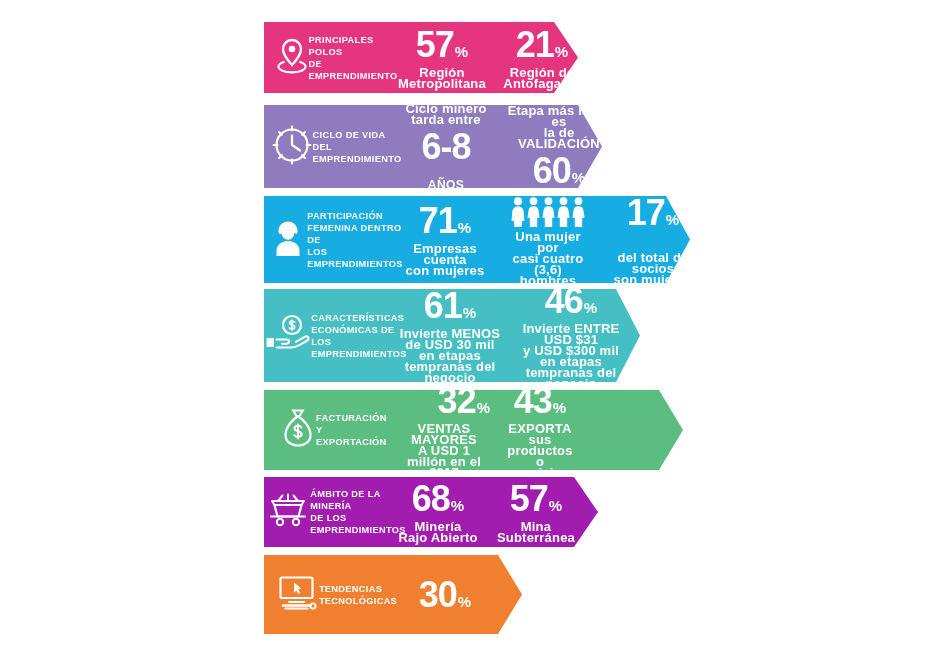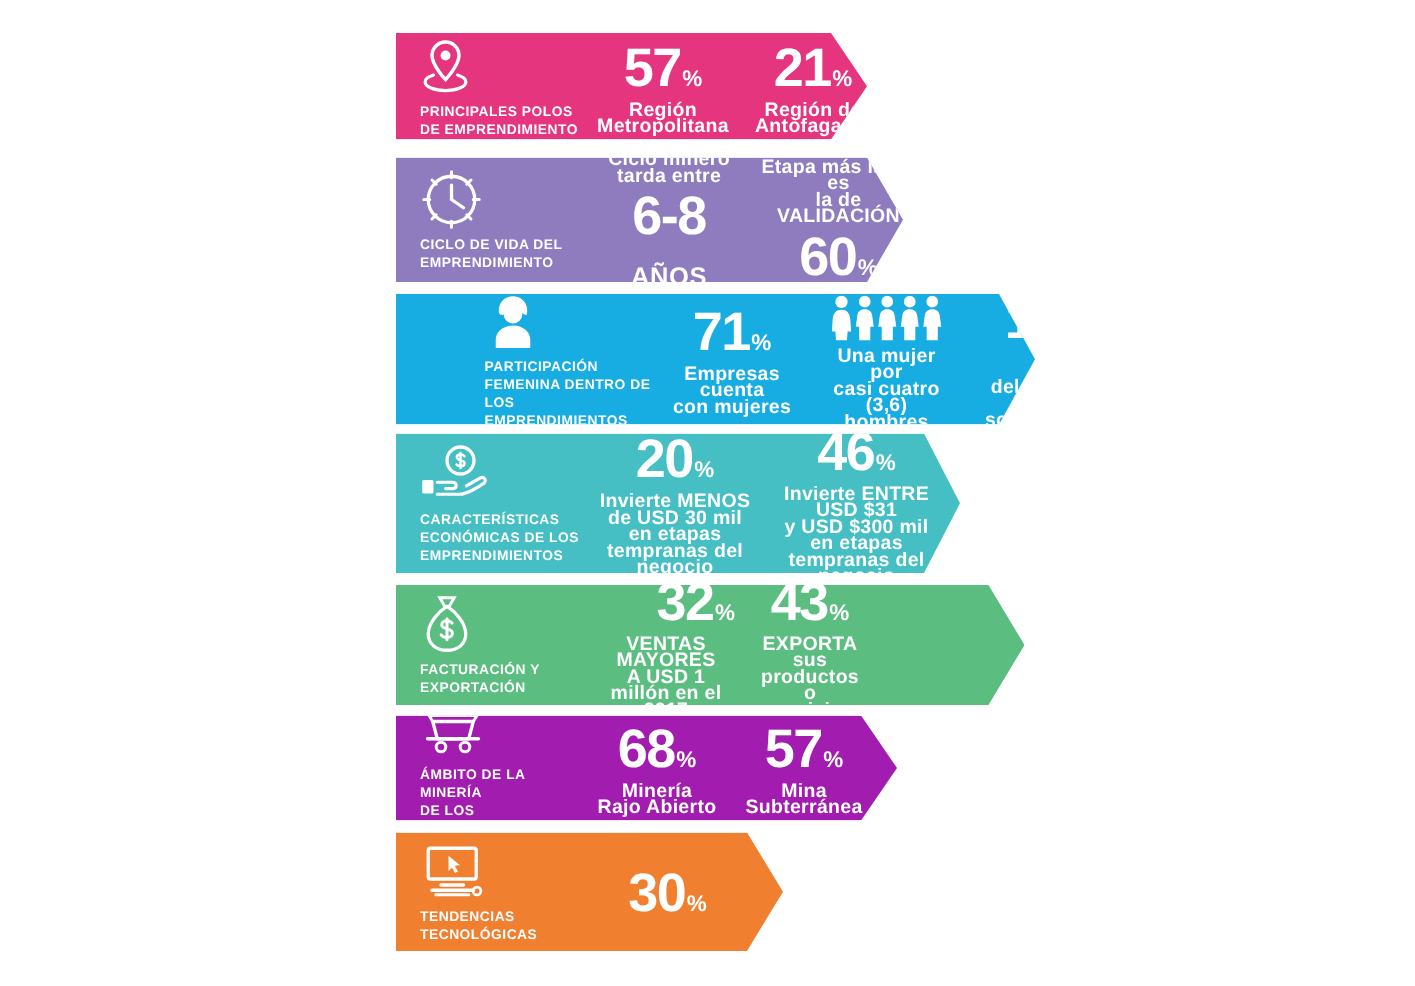--- a/index.html
+++ b/index.html
@@ -5,34 +5,34 @@
   html,body{margin:0;padding:0;background:#ffffff;}
   body{width:943px;height:657px;position:relative;overflow:hidden;
        font-family:"Liberation Sans","DejaVu Sans",sans-serif;-webkit-font-smoothing:antialiased;}
 
   #infographic{position:absolute;left:0;top:0;width:943px;height:657px;}
 
   .band{position:absolute;display:flex;align-items:center;color:#fff;box-sizing:border-box;}
 
   
   .head{width:128px;flex:0 0 128px;padding-left:16px;box-sizing:border-box;
-        display:flex;flex-direction:column;justify-content:center;align-items:flex-start;}
+        display:flex;flex-direction:row;justify-content:center;align-items:center;}
   .head .ico{height:40px;display:flex;align-items:center;margin-bottom:4px;}
   .head .ico svg{display:block;}
   .title{font-size:9.2px;font-weight:bold;line-height:12px;letter-spacing:.35px;
          text-transform:uppercase;white-space:pre-line;}
 
   
   .stats{flex:1;display:flex;align-items:center;height:100%;}
   .stat{display:flex;flex-direction:column;align-items:center;justify-content:center;
         text-align:center;padding:0 6px;box-sizing:border-box;}
   .big{font-weight:bold;line-height:1;letter-spacing:-1px;white-space:nowrap;}
   .big .num{font-size:36px;}
   .big .unit{font-size:15px;font-weight:bold;letter-spacing:0;margin-left:1px;}
-  .big .sub{font-size:17px;font-weight:bold;letter-spacing:.4px;display:block;margin-top:14px;text-align:center;}
+  .big .sub{font-size:12px;font-weight:bold;letter-spacing:.4px;display:block;margin-top:14px;text-align:center;}
   .cap{font-size:13px;line-height:11px;font-weight:bold;letter-spacing:.2px;margin-top:4px;white-space:pre-line;}
   .stat.inverted .cap{margin-top:0;margin-bottom:4px;order:-1;}
   .pictogram{display:flex;align-items:flex-end;gap:2px;height:34px;}
   .pictogram svg{display:block;}
 </style>
 </head>
 <body>
 
 <div id="infographic" style="background: rgb(255, 255, 255);">
     <div class="band" style="left: 264px; top: 22px; width: 314px; height: 71px; background: rgb(230, 53, 127); clip-path: polygon(0px 0px, 92.357% 0px, 100% 50%, 92.357% 100%, 0px 100%);">
@@ -78,21 +78,21 @@
           <div class="cap">Ciclo minero
 tarda entre</div>
         </div>
         <div class="stat inverted" style="width: 118px;">
           <div class="big"><span class="num">60</span><span class="unit">%</span></div>
           <div class="cap">Etapa más larga es
 la de VALIDACIÓN</div>
         </div>
       </div>
     </div>
-    <div class="band" style="left: 264px; top: 196px; width: 426px; height: 87px; background: rgb(23, 173, 227); clip-path: polygon(0px 0px, 94.366% 0px, 100% 50%, 94.366% 100%, 0px 100%); padding-left: 43px;">
+    <div class="band" style="left: 264px; top: 196px; width: 426px; height: 87px; background: rgb(23, 173, 227); clip-path: polygon(0px 0px, 94.366% 0px, 100% 50%, 94.366% 100%, 0px 100%);">
       <div class="head">
         <div class="ico">
           <svg width="38" height="40" viewBox="0 0 38 40">
       <path d="M9.5 13c0-5.5 4.3-9.5 9.5-9.5s9.5 4 9.5 9.5c0 1.2-.2 2.2-.6 3.1-2.3-.5-4-2.2-5-4.4-2.2 2.6-6.2 4-10.4 4.2-1.8.1-3-.1-3-2.9z" fill="#fff"></path>
       <circle cx="19" cy="15.5" r="6.2" fill="#fff"></circle>
       <path d="M19 23c-6.4 0-11.5 4.2-11.5 9.4V38h23v-5.6C30.5 27.2 25.4 23 19 23z" fill="#fff"></path>
     </svg>
         </div>
         <div class="title">PARTICIPACIÓN
 FEMENINA DENTRO DE
@@ -148,21 +148,21 @@
       <path d="M11.5 25.5h10c1.6 0 2.6.9 2.6 2.1s-1 2.1-2.6 2.1h-4.4" fill="none" stroke="#fff" stroke-width="2.1" stroke-linecap="round"></path>
       <path d="M11.5 33.5h15.2c4.4 0 13-5.2 15.6-7.1 1.3-.9 1.6-2.3.8-3.3-.8-1-2.2-1-3.5-.2l-8.6 5" fill="none" stroke="#fff" stroke-width="2.1" stroke-linejoin="round" stroke-linecap="round"></path>
     </svg>
         </div>
         <div class="title">CARACTERÍSTICAS
 ECONÓMICAS DE LOS
 EMPRENDIMIENTOS</div>
       </div>
       <div class="stats">
         <div class="stat" style="width: 116px;">
-          <div class="big"><span class="num">20</span><span class="unit">%</span></div>
+          <div class="big"><span class="num">61</span><span class="unit">%</span></div>
           <div class="cap">Invierte MENOS
 de USD 30 mil en etapas
 tempranas del negocio</div>
         </div>
         <div class="stat" style="width: 126px;">
           <div class="big"><span class="num">46</span><span class="unit">%</span></div>
           <div class="cap">Invierte ENTRE USD $31
 y USD $300 mil en etapas
 tempranas del negocio</div>
         </div>

